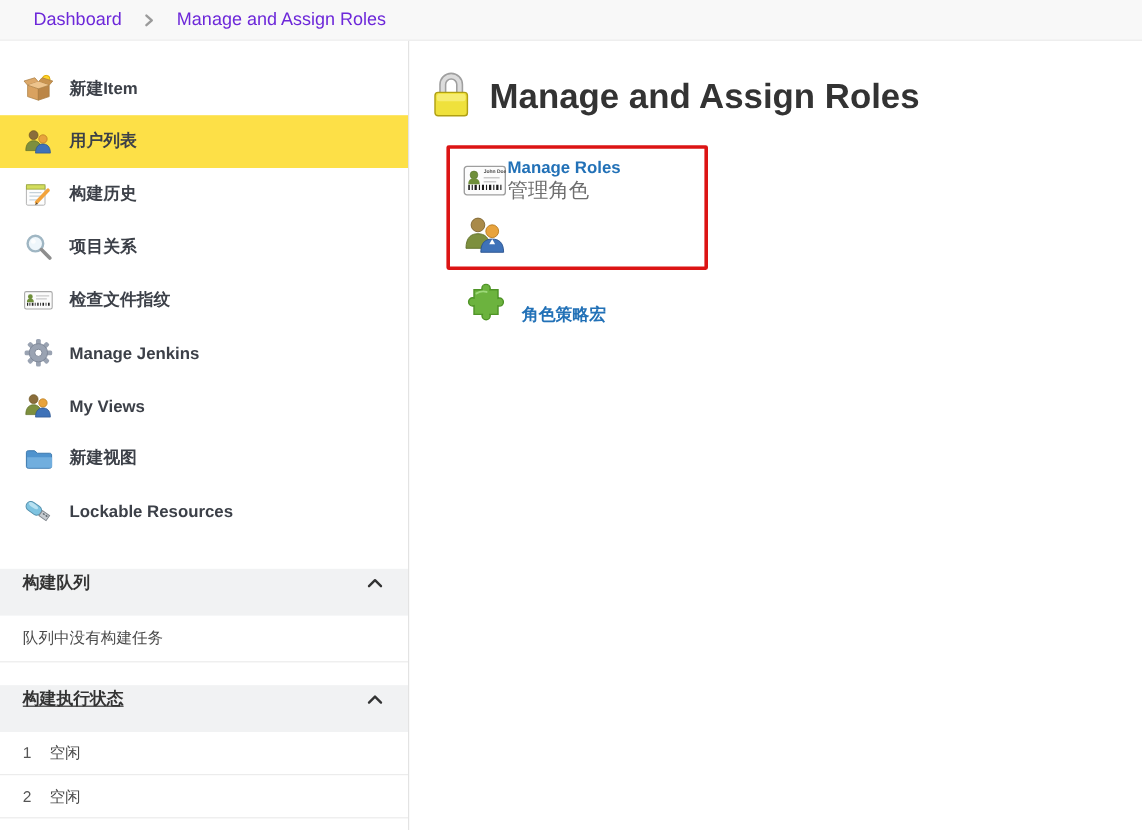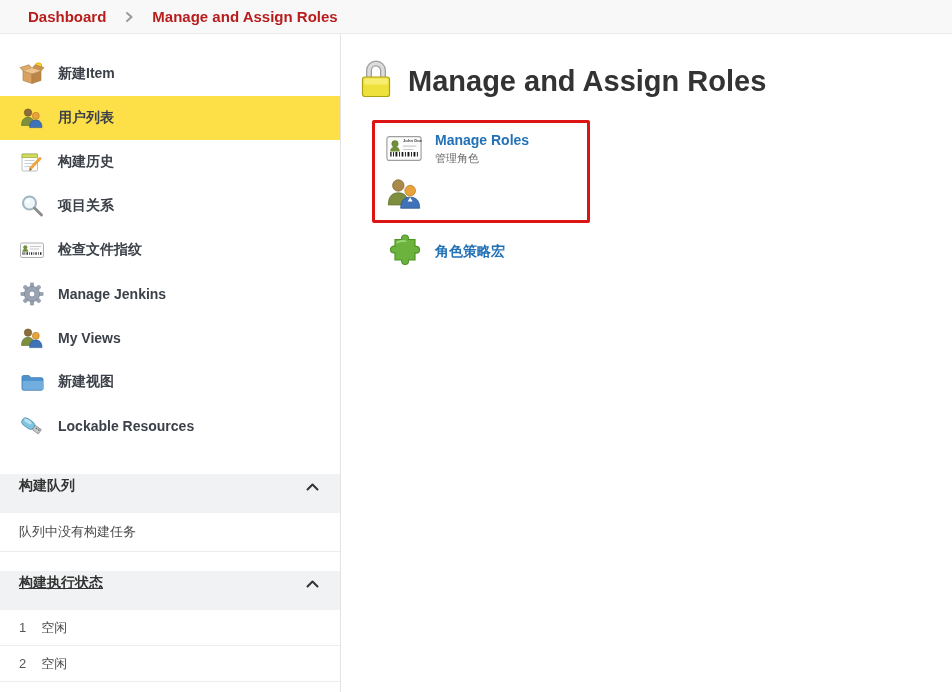--- a/index.html
+++ b/index.html
@@ -2,21 +2,21 @@
 <html><head>
 <meta charset="utf-8">
 <style>
   * { margin:0; padding:0; box-sizing:border-box; }
   html,body { width:952px; height:692px; background:#fff; overflow:hidden;
     font-family:"Liberation Sans","DejaVu Sans",sans-serif; color:#333; }
 
   
   .topbar { height:34px; background:#f8f8f8; border-bottom:1px solid #ebebeb;
     display:flex; align-items:center; padding-left:28px; }
-  .crumb { font-size:15px; font-weight:bold; color:#b91c1c; cursor:pointer; }
+  .crumb { font-size:15px; font-weight:normal; color:#6d28d9; cursor:pointer; }
   .crumb-sep { margin:0 18px; display:flex; align-items:center; }
 
   
   .layout { display:flex; height:658px; }
   .sidebar { width:341px; flex:none; border-right:1px solid #e3e3e3; background:#fff; }
   .main { flex:1; padding:24px 0 0 17px; }
 
   
   .tasks { padding-top:18px; }
   .task { height:44px; display:flex; align-items:center; gap:13px;
@@ -36,27 +36,27 @@
     border-bottom:1px solid #ececec; font-size:13px; color:#4a4a4a; }
   .exec-row { height:36px; }
   .exec-row .num { color:#555; margin-right:15px; }
 
   
   .heading { display:flex; align-items:center; gap:14px; }
   .heading h1 { font-size:29px; font-weight:bold; color:#333; }
 
   .role-box { margin:16px 0 0 14px; width:218px; border:3px solid #dc1414;
     border-radius:2px; padding:7px 10px; display:flex; flex-direction:column; gap:7px; }
-  .role-item { display:flex; align-items:center; gap:12px; }
+  .role-item { display:flex; align-items:center; }
   .role-icon { width:38px; height:38px; flex:none; display:flex;
     align-items:center; justify-content:center; }
   .role-text .link { font-size:14px; font-weight:600; color:#2271b7; cursor:pointer; display:block; }
-  .role-text .sub { font-size:11px; color:#6e6e6e; margin-top:3px; }
-
-  .macro-item { display:flex; align-items:center; gap:12px; margin:9px 0 0 27px; }
+  .role-text .sub { font-size:17px; color:#6e6e6e; margin-top:3px; }
+
+  .macro-item { display:flex; align-items:flex-end; gap:12px; margin:9px 0 0 27px; }
   .macro-item .role-text { padding-top:2px; }
 </style>
 </head>
 <body>
 
 <div class="topbar">
   <span class="crumb">Dashboard</span>
   <span class="crumb-sep">
     <svg width="10" height="12" viewBox="0 0 10 12">
         <path d="M3 2 L7.5 6 L3 10" fill="none" stroke="#9b9b9b" stroke-width="2" stroke-linecap="round" stroke-linejoin="round"></path>

